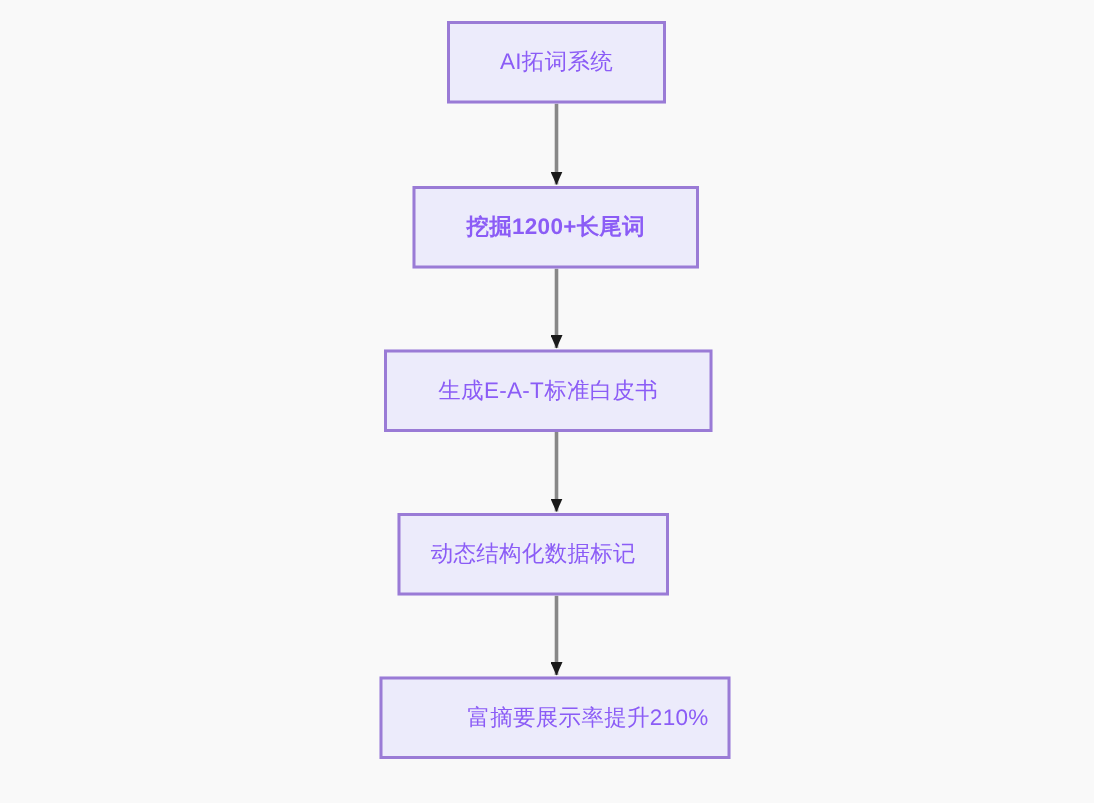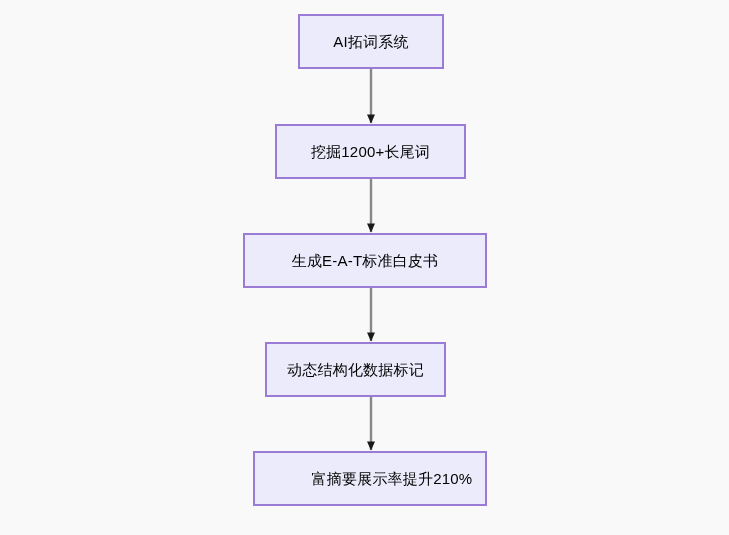--- a/index.html
+++ b/index.html
@@ -19,21 +19,21 @@
     height: 535px;
   }
   .node {
     position: absolute;
     box-sizing: border-box;
     background: #ecebfb;
     border: 2px solid #9a7bd6;
     display: flex;
     align-items: center;
     justify-content: center;
-    color: #000000;
+    color: #8b5cf6;
     font-size: 15px;
     line-height: 1;
     letter-spacing: 0.2px;
     white-space: nowrap;
   }
   .connector {
     position: absolute;
     left: 0;
     top: 0;
     width: 729px;
@@ -63,25 +63,25 @@
     </g>
     <g>
       <line x1="371" y1="397" x2="371" y2="450" stroke="#888888" stroke-width="2.4" marker-end="url(#arrowhead)"></line>
     </g>
   </svg>
 
   <div class="node" id="node-1" style="left: 298px; top: 14px; width: 146px; height: 55px;">
     <span>AI拓词系统</span>
   </div>
 
-  <div class="node" id="node-2" style="left: 275px; top: 124px; width: 191px; height: 55px;">
+  <div class="node" id="node-2" style="left: 275px; top: 124px; width: 191px; height: 55px; font-weight: bold;">
     <span>挖掘1200+长尾词</span>
   </div>
 
-  <div class="node" id="node-3" style="left: 243px; top: 233px; width: 244px; height: 55px;">
+  <div class="node" id="node-3" style="left: 256px; top: 233px; width: 219px; height: 55px;">
     <span>生成E-A-T标准白皮书</span>
   </div>
 
   <div class="node" id="node-4" style="left: 265px; top: 342px; width: 181px; height: 55px;">
     <span>动态结构化数据标记</span>
   </div>
 
   <div class="node" id="node-5" style="left: 253px; top: 451px; width: 234px; height: 55px; padding-left: 44px;">
     <span>富摘要展示率提升210%</span>
   </div>

